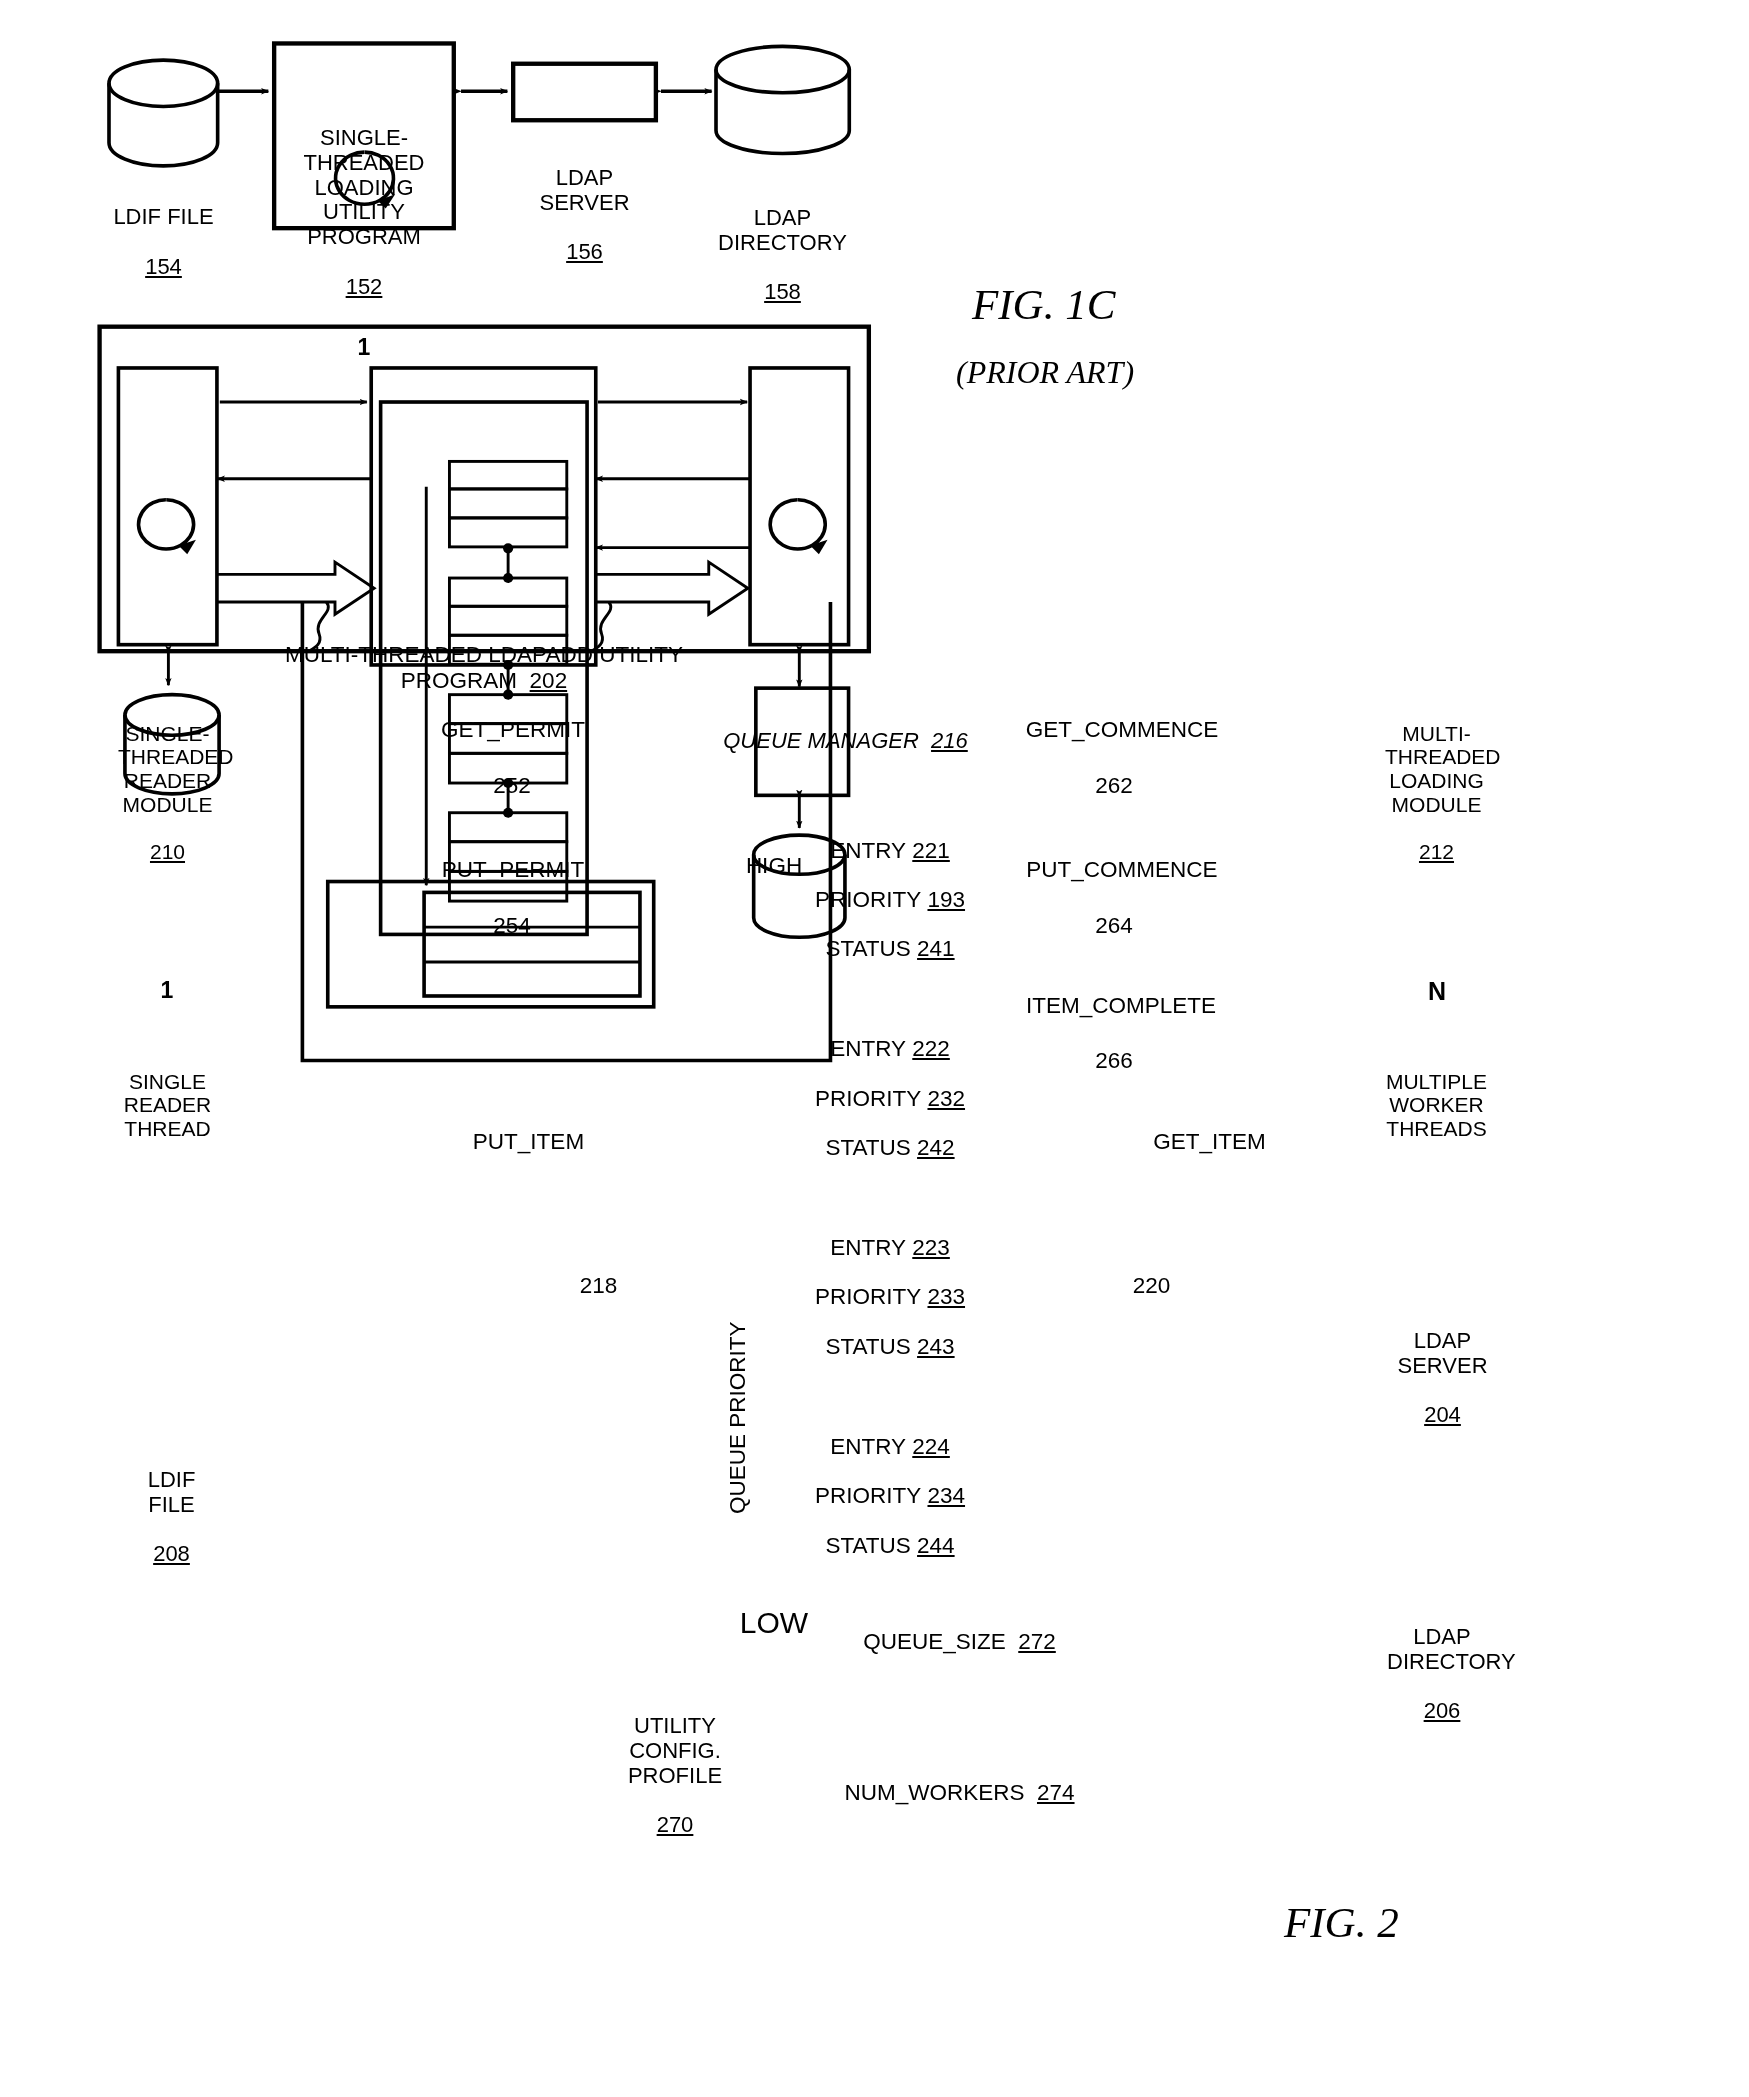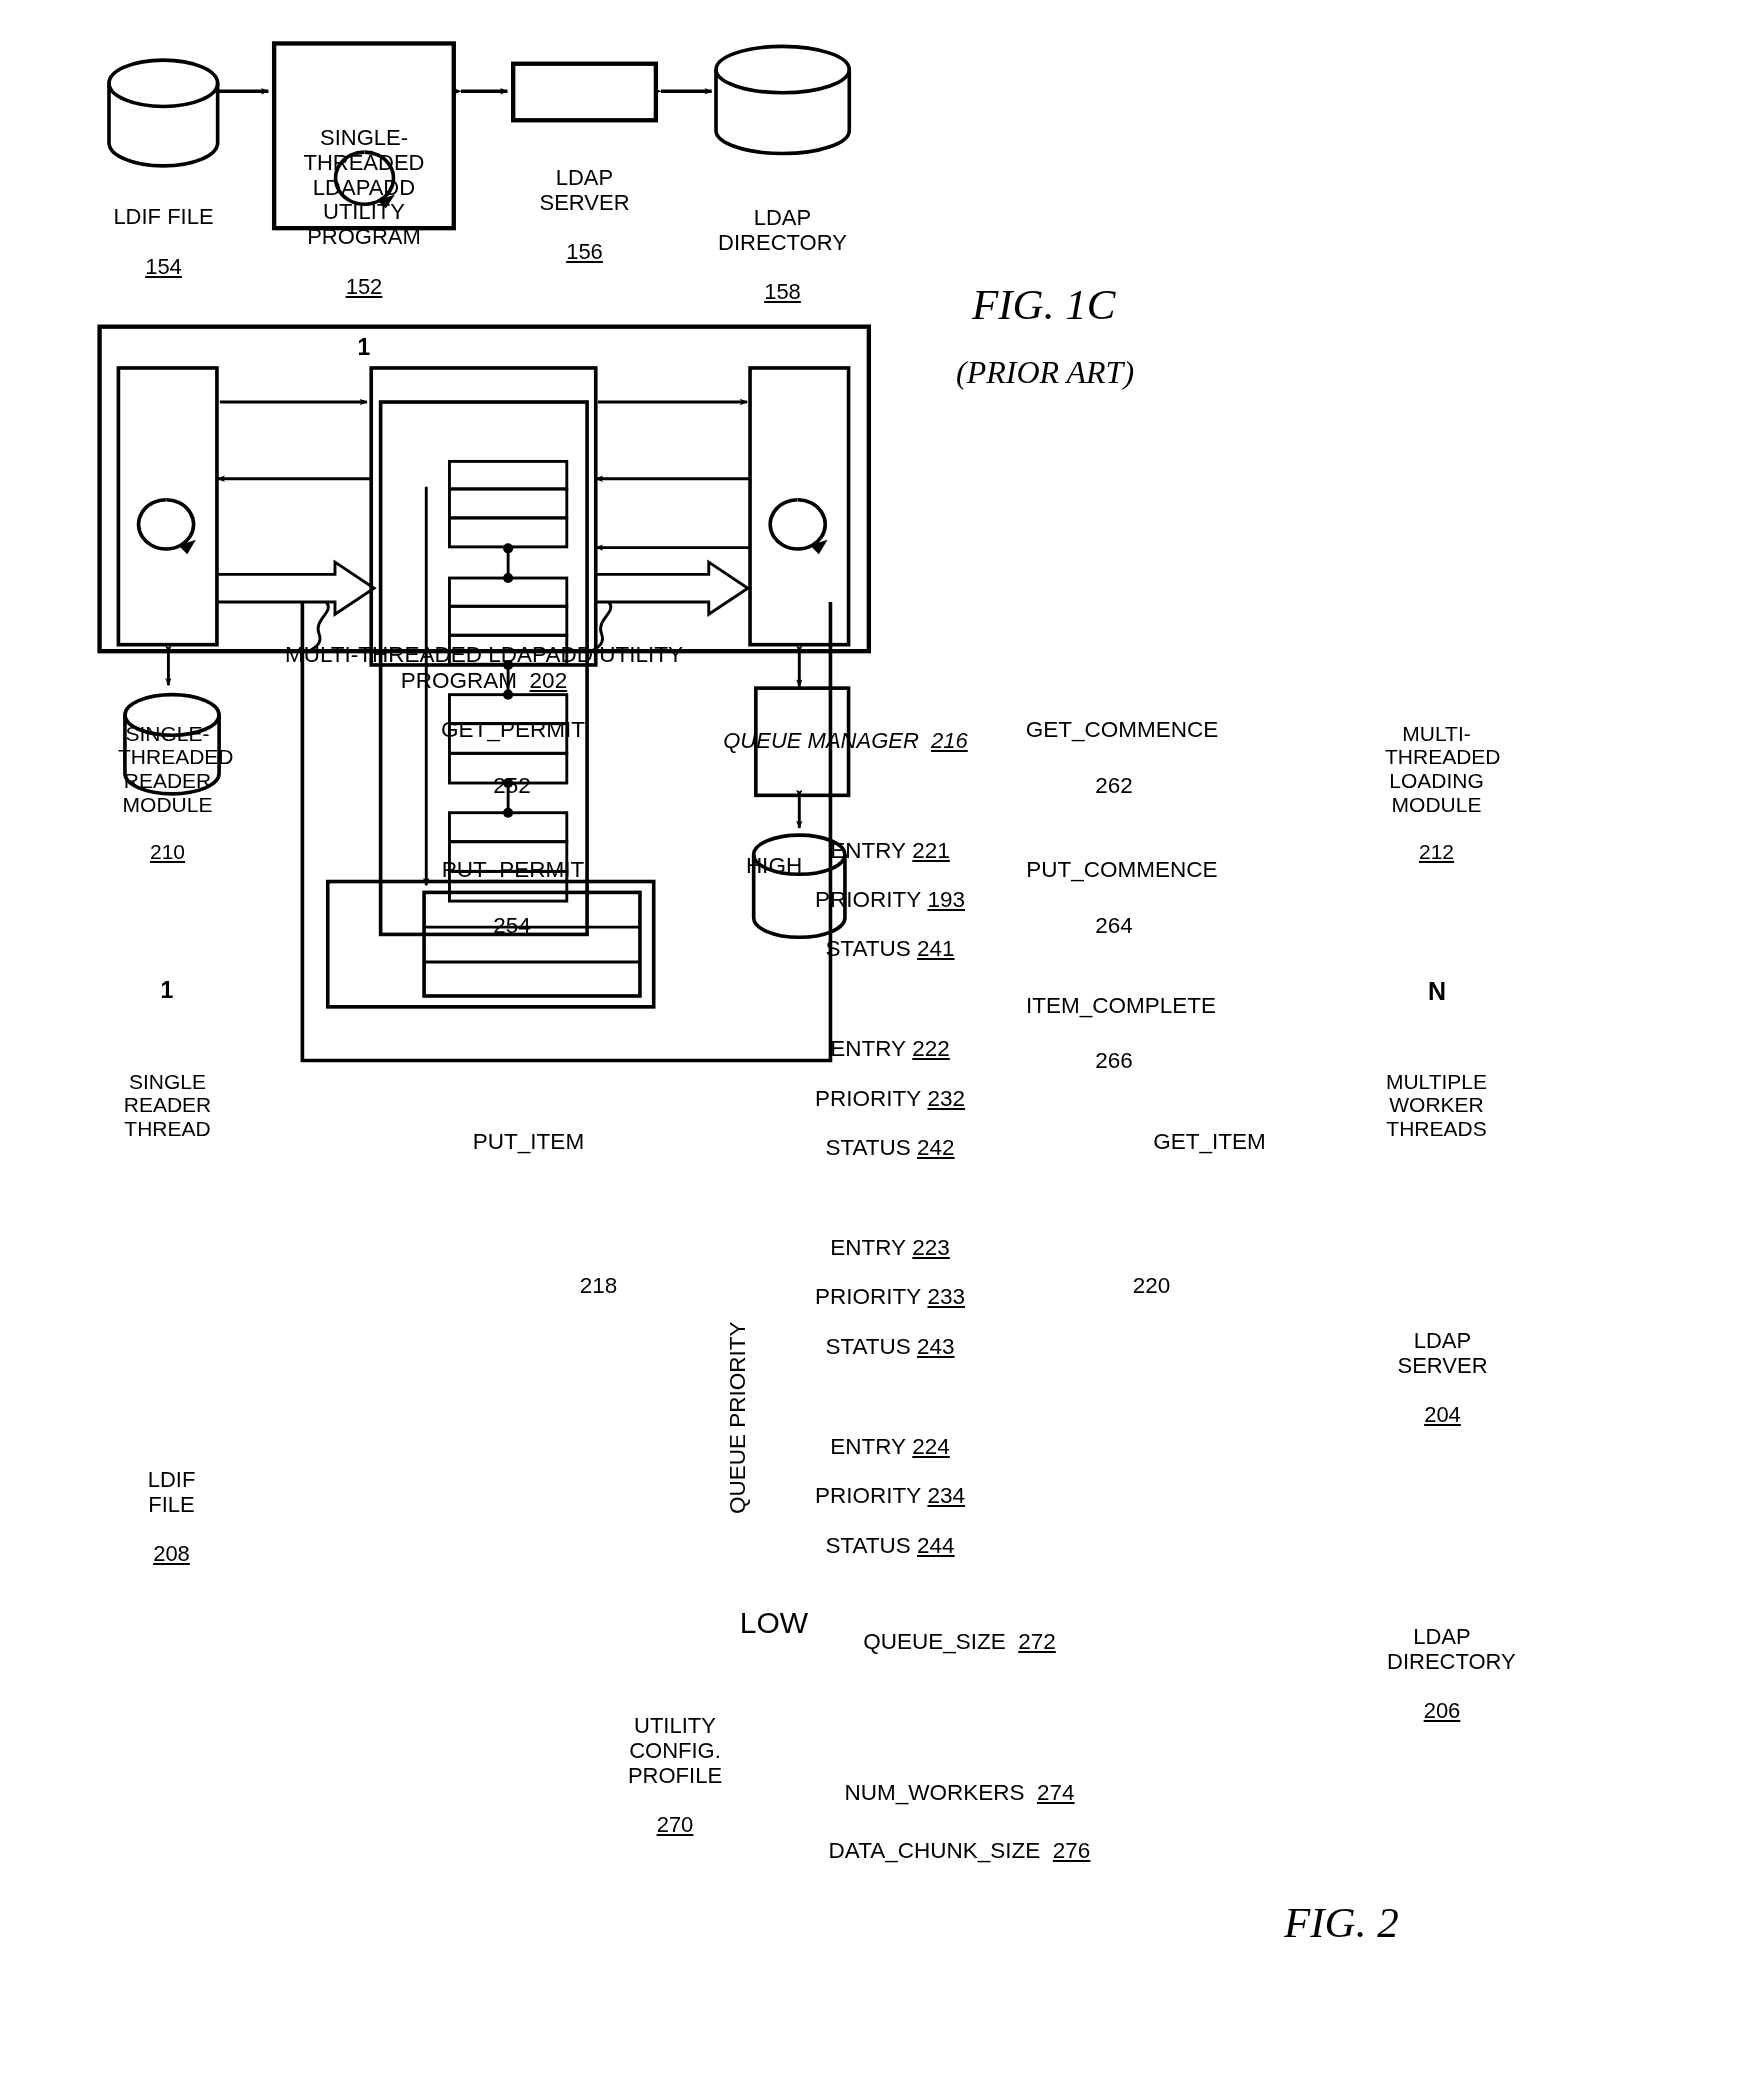--- a/index.html
+++ b/index.html
@@ -185,21 +185,21 @@
   </g>
 </svg>
 
 <div class="lbl" style="left:109px; top:180px; width:109px; font-size:22px;">
   <span>LDIF FILE</span><br>
   <span class="u">154</span>
 </div>
 
 <div class="lbl" style="left:274px; top:101px; width:180px; font-size:22px;">
   <span>SINGLE-THREADED
-LDAPADD
+LOADING
 UTILITY PROGRAM</span><br>
   <span class="u">152</span>
 </div>
 <div class="lbl" style="left:335px; top:308px; width:58px; font-size:23px; font-weight:700;">
   <span>1</span>
 </div>
 
 <div class="lbl" style="left:513px; top:141px; width:143px; font-size:22px;">
   <span>LDAP SERVER</span><br>
   <span class="u">156</span>
@@ -375,22 +375,19 @@
 CONFIG.
 PROFILE</span><br>
   <span class="u">270</span>
 </div>
 <div class="lbl" style="left:764px; top:1604px; width:391px; font-size:22.5px;">
   <span>QUEUE_SIZE</span>&nbsp;&nbsp;<span class="u">272</span>
 </div>
 <div class="lbl" style="left:764px; top:1755px; width:391px; font-size:22.5px;">
   <span>NUM_WORKERS</span>&nbsp;&nbsp;<span class="u">274</span>
 </div>
-<div class="lbl" style="left:764px; top:1813px; width:391px; font-size:22.5px;">
-  <span>DATA_CHUNK_SIZE</span>&nbsp;&nbsp;<span class="u">276</span>
-</div>
 
 <div class="fig" style="left:1284px; top:1898px; font-size:43px;">
   <span>FIG. 2</span>
 </div>
 
 </div>
 
 
 </body></html>

